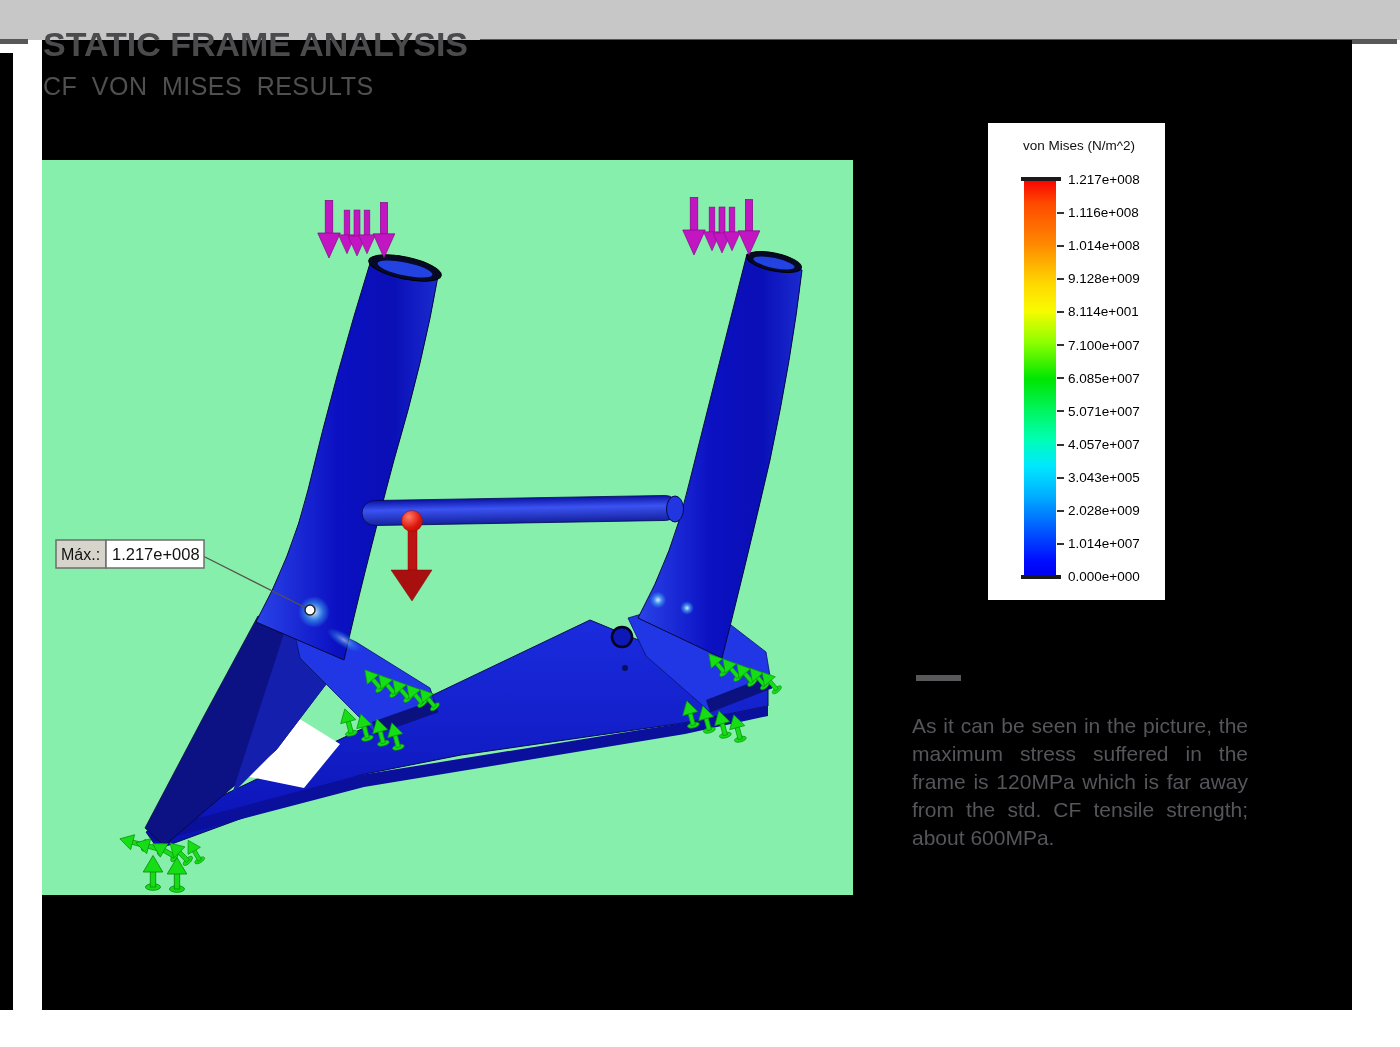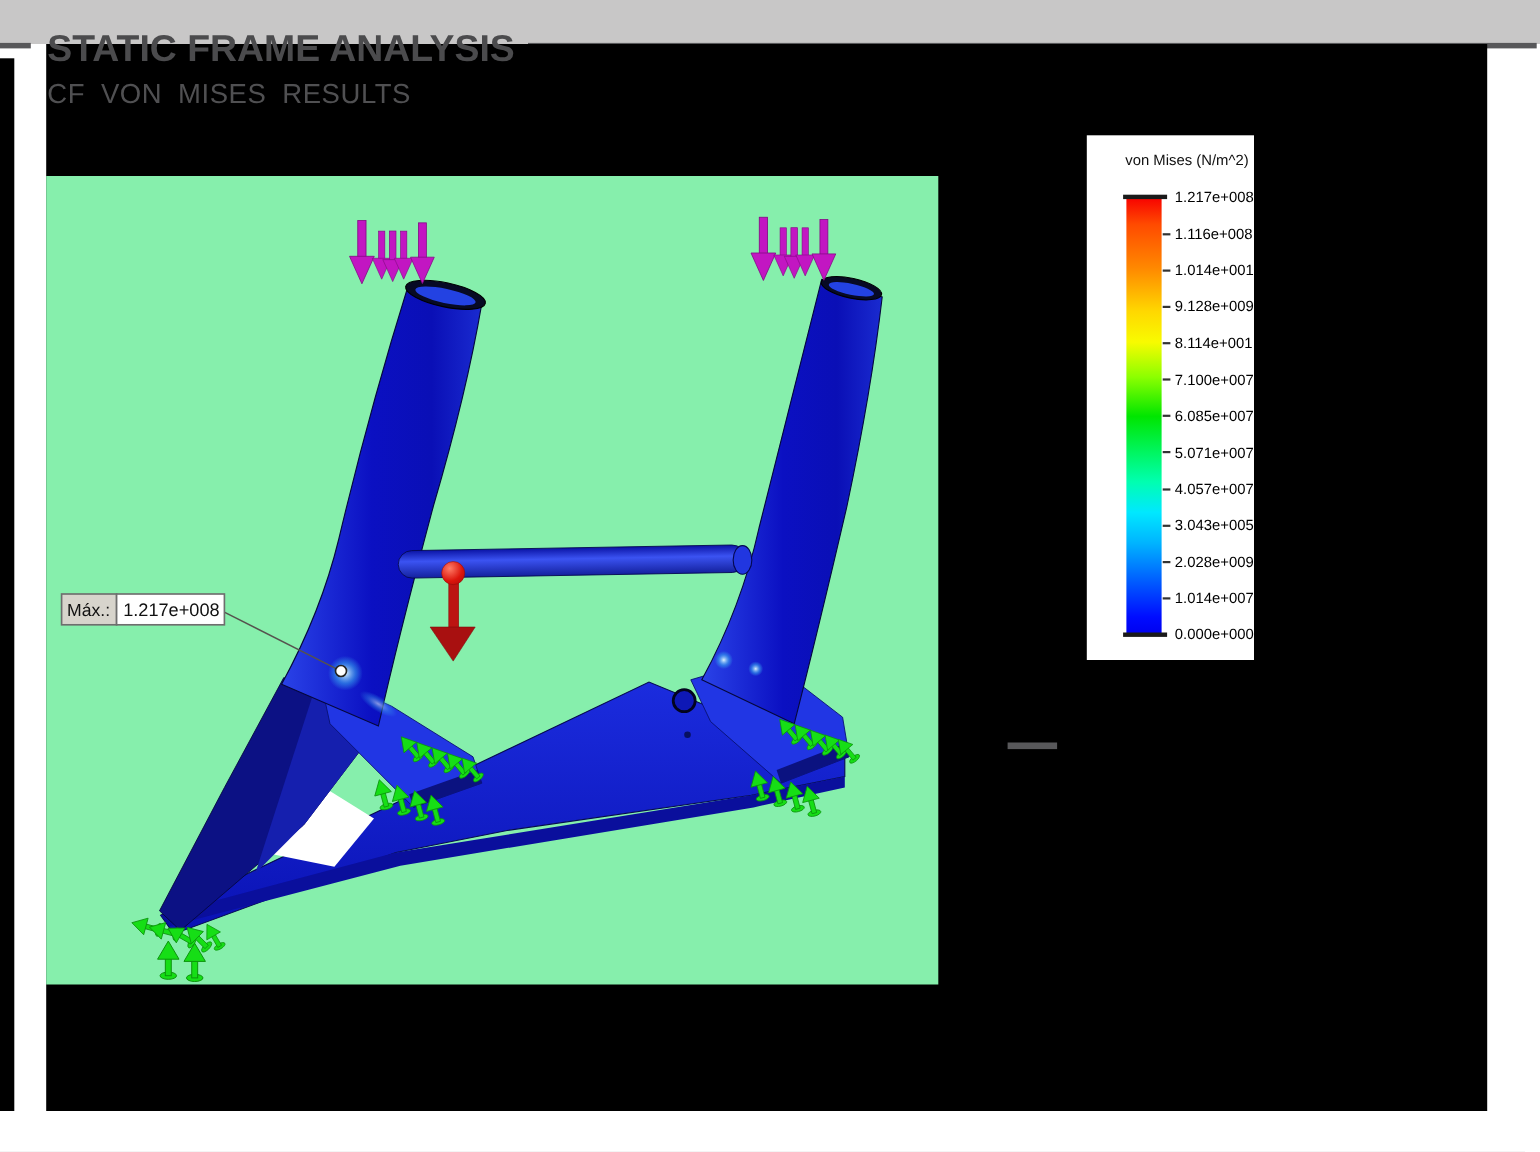--- a/index.html
+++ b/index.html
@@ -10,21 +10,21 @@
   .band{left:0;top:0;width:1400px;height:40px;background:#C8C7C7;}
   .rule-dash{left:0;top:39px;width:28px;height:5px;background:#58585A;}
   .rule-long{left:480px;top:39px;width:917px;height:5px;background:#58585A;}
   .slide{left:42px;top:40px;width:1310px;height:970px;background:#000;}
   .prev-sliver{left:0;top:53px;width:13px;height:957px;background:#000;}
   .title{left:43px;top:25px;font-size:34px;font-weight:bold;color:#4B4B4D;letter-spacing:0px;white-space:nowrap;}
   .subtitle{left:43px;top:72px;font-size:25px;color:#505052;letter-spacing:.5px;word-spacing:7px;white-space:nowrap;}
   
   .picture{left:42px;top:160px;width:811px;height:735px;background:#86efac;}
   
-  .legend{left:988px;top:123px;width:152px;height:477px;background:#fff;}
+  .legend{left:988px;top:123px;width:177px;height:477px;background:#fff;}
   .lg-title{left:35px;top:15px;width:136px;font-size:13.5px;color:#101010;white-space:nowrap;}
   .lg-bar{left:36px;top:57px;width:32px;height:397px;
     background:linear-gradient(to bottom,#F80300 0%,#FF4A00 6%,#FF8800 16%,#FFD800 26%,#F8FB00 33%,#8CFF00 41%,#00E600 50%,#00F55E 58%,#00FFB0 65%,#00E8FF 72%,#00B4FF 79%,#0064FF 87%,#000CFF 96%,#0000EE 100%);}
   .lg-cap{left:33px;width:40px;height:4px;background:#1A1A1A;}
   .lg-tick{left:69px;width:7px;height:2px;background:#333;}
   .lgl{left:80px;width:92px;font-size:13.5px;color:#000;white-space:nowrap;}
   
   .stress-h{left:911px;top:627px;font-size:42px;font-weight:bold;color:#515154;letter-spacing:1px;}
   .stress-u{left:916px;top:675px;width:45px;height:6px;background:#58585A;}
   .stress-p{left:912px;top:712px;width:336px;font-size:21px;line-height:28px;color:#55555A;text-align:justify;}
@@ -205,28 +205,29 @@
     <div class="abs lg-tick" style="top:188px"></div>
     <div class="abs lg-tick" style="top:221px"></div>
     <div class="abs lg-tick" style="top:254px"></div>
     <div class="abs lg-tick" style="top:287px"></div>
     <div class="abs lg-tick" style="top:321px"></div>
     <div class="abs lg-tick" style="top:354px"></div>
     <div class="abs lg-tick" style="top:387px"></div>
     <div class="abs lg-tick" style="top:420px"></div>
     <div class="abs lgl" style="top:49px">1.217e+008</div>
     <div class="abs lgl" style="top:82px">1.116e+008</div>
-    <div class="abs lgl" style="top:115px">1.014e+001</div>
+    <div class="abs lgl" style="top:115px">1.014e+008</div>
     <div class="abs lgl" style="top:148px">9.128e+009</div>
     <div class="abs lgl" style="top:181px">8.114e+001</div>
     <div class="abs lgl" style="top:215px">7.100e+007</div>
     <div class="abs lgl" style="top:248px">6.085e+007</div>
     <div class="abs lgl" style="top:281px">5.071e+007</div>
     <div class="abs lgl" style="top:314px">4.057e+007</div>
     <div class="abs lgl" style="top:347px">3.043e+005</div>
     <div class="abs lgl" style="top:380px">2.028e+009</div>
     <div class="abs lgl" style="top:413px">1.014e+007</div>
     <div class="abs lgl" style="top:446px">0.000e+000</div>
   </div>
 
   <div class="abs stress-u"></div>
+  <div class="abs stress-p">As it can be seen in the picture, the maximum stress suffered in the frame is 120MPa which is far away from the std. CF tensile strength; about 600MPa.</div>
 
 </div>
 
 </body></html>

